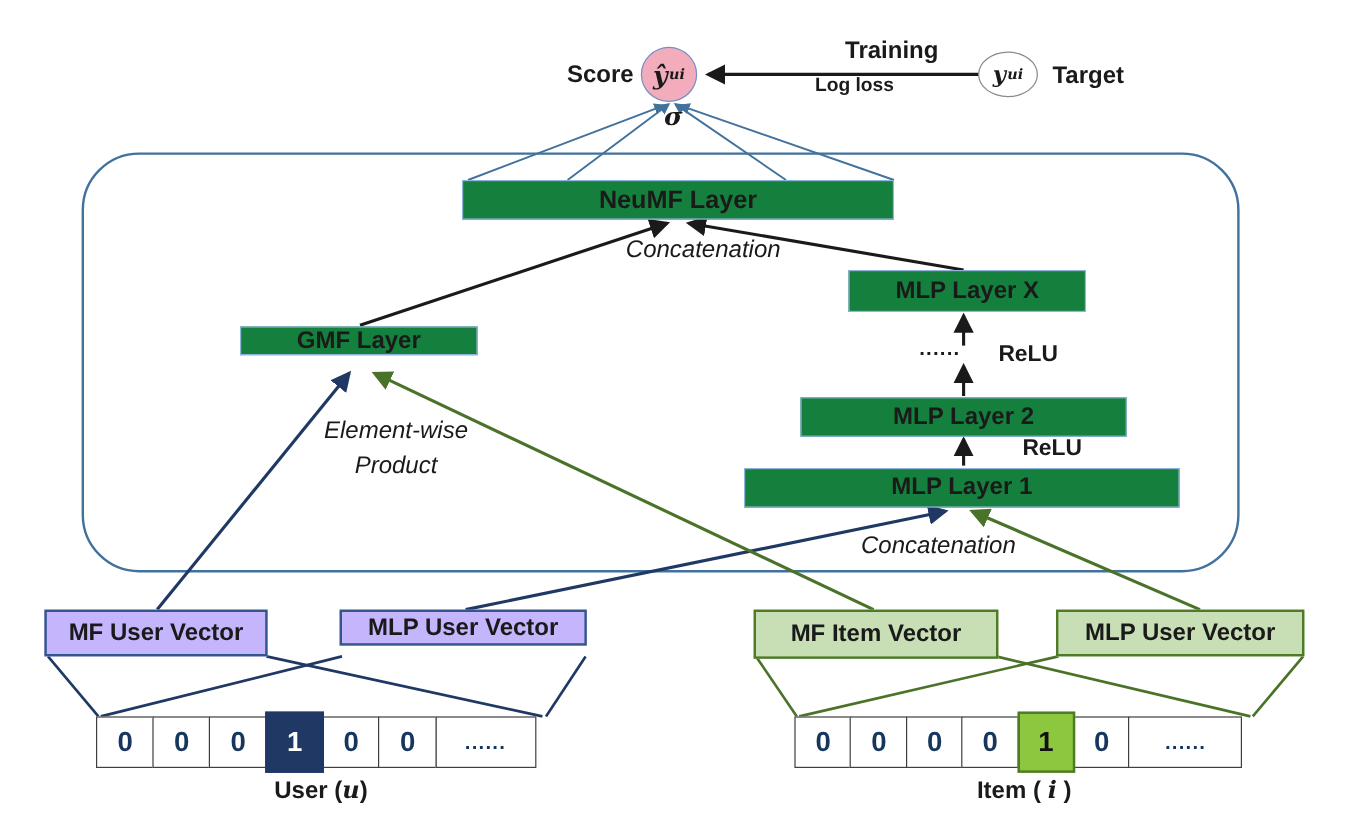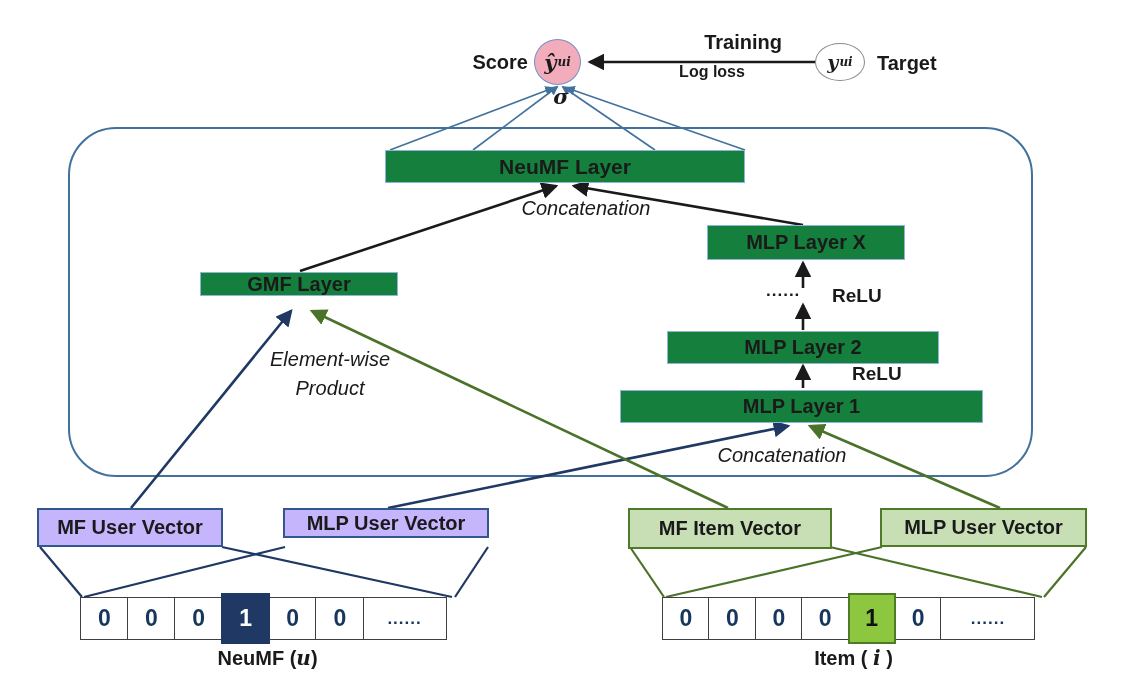--- a/index.html
+++ b/index.html
@@ -166,21 +166,21 @@
   <div class="onehot" style="left:80px;top:597px;">
     <div class="cell w">0</div>
     <div class="cell w">0</div>
     <div class="cell w">0</div>
     <div class="cell w hot-navy">1</div>
     <div class="cell w">0</div>
     <div class="cell w">0</div>
     <div class="cell dots">......</div>
   </div>
   <div class="lbl" style="left:80px;top:646px;width:375px;text-align:center;font-size:20px;">
-    <span>NeuMF (</span><span class="mathvar">u</span><span>)</span>
+    <span>User (</span><span class="mathvar">u</span><span>)</span>
   </div>
 
   <div class="onehot" style="left:662px;top:597px;">
     <div class="cell" style="width:48px;">0</div>
     <div class="cell" style="width:48px;">0</div>
     <div class="cell" style="width:48px;">0</div>
     <div class="cell" style="width:48px;">0</div>
     <div class="cell hot-green" style="width:48px;">1</div>
     <div class="cell" style="width:48px;">0</div>
     <div class="cell dots" style="width:95px;">......</div>

